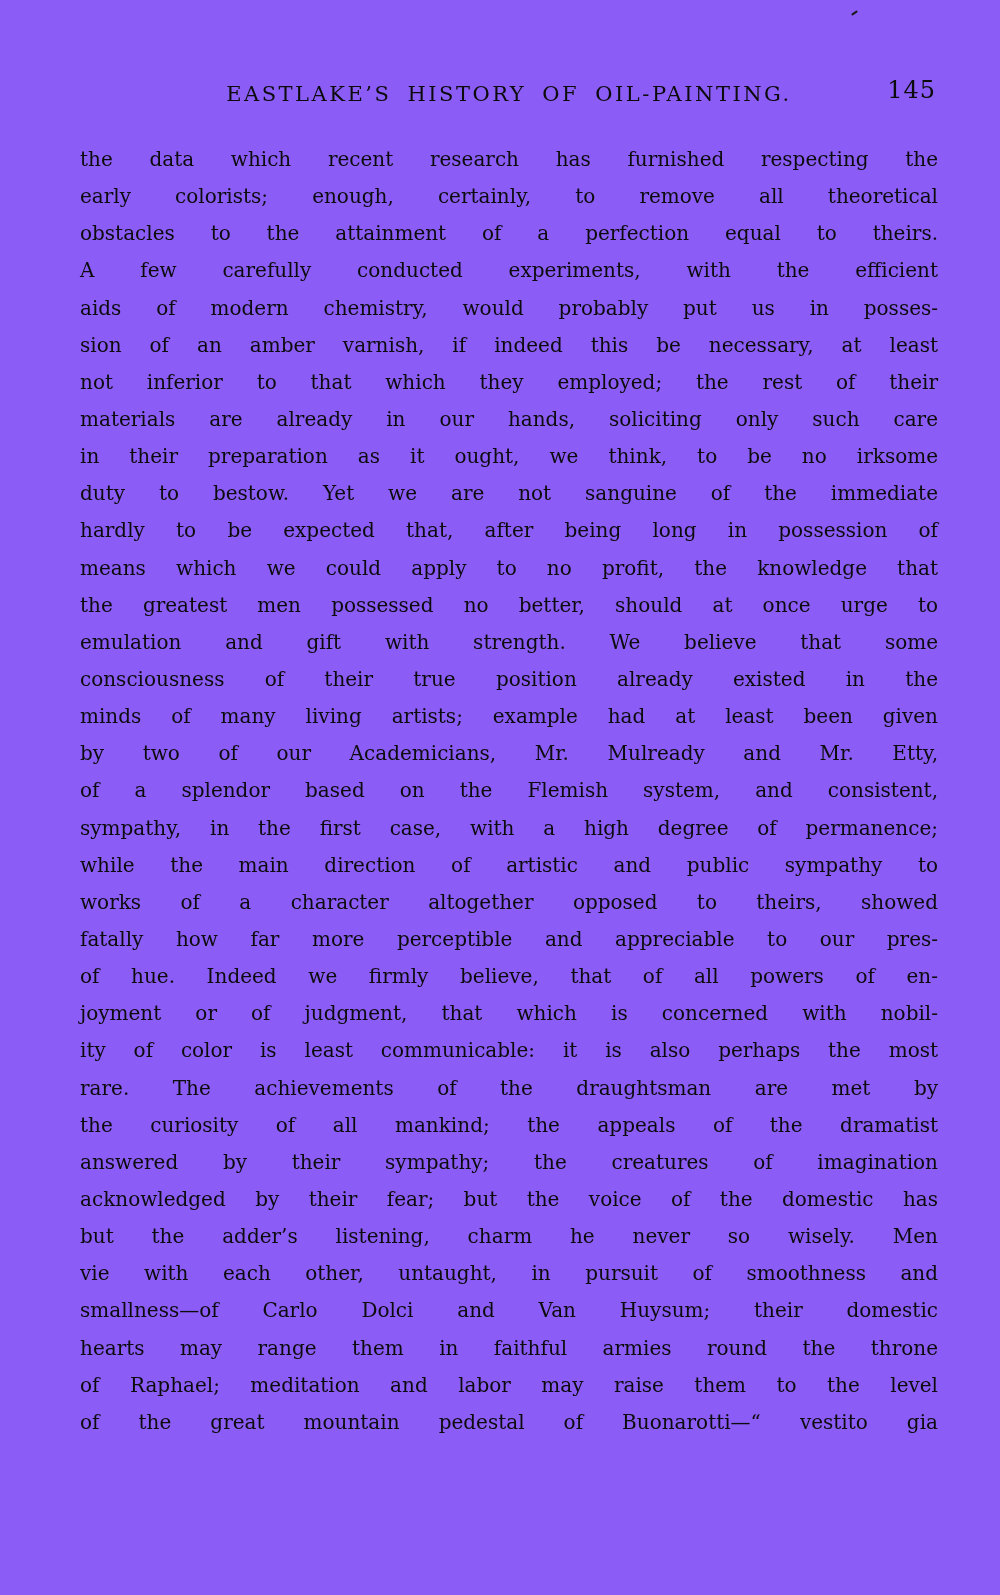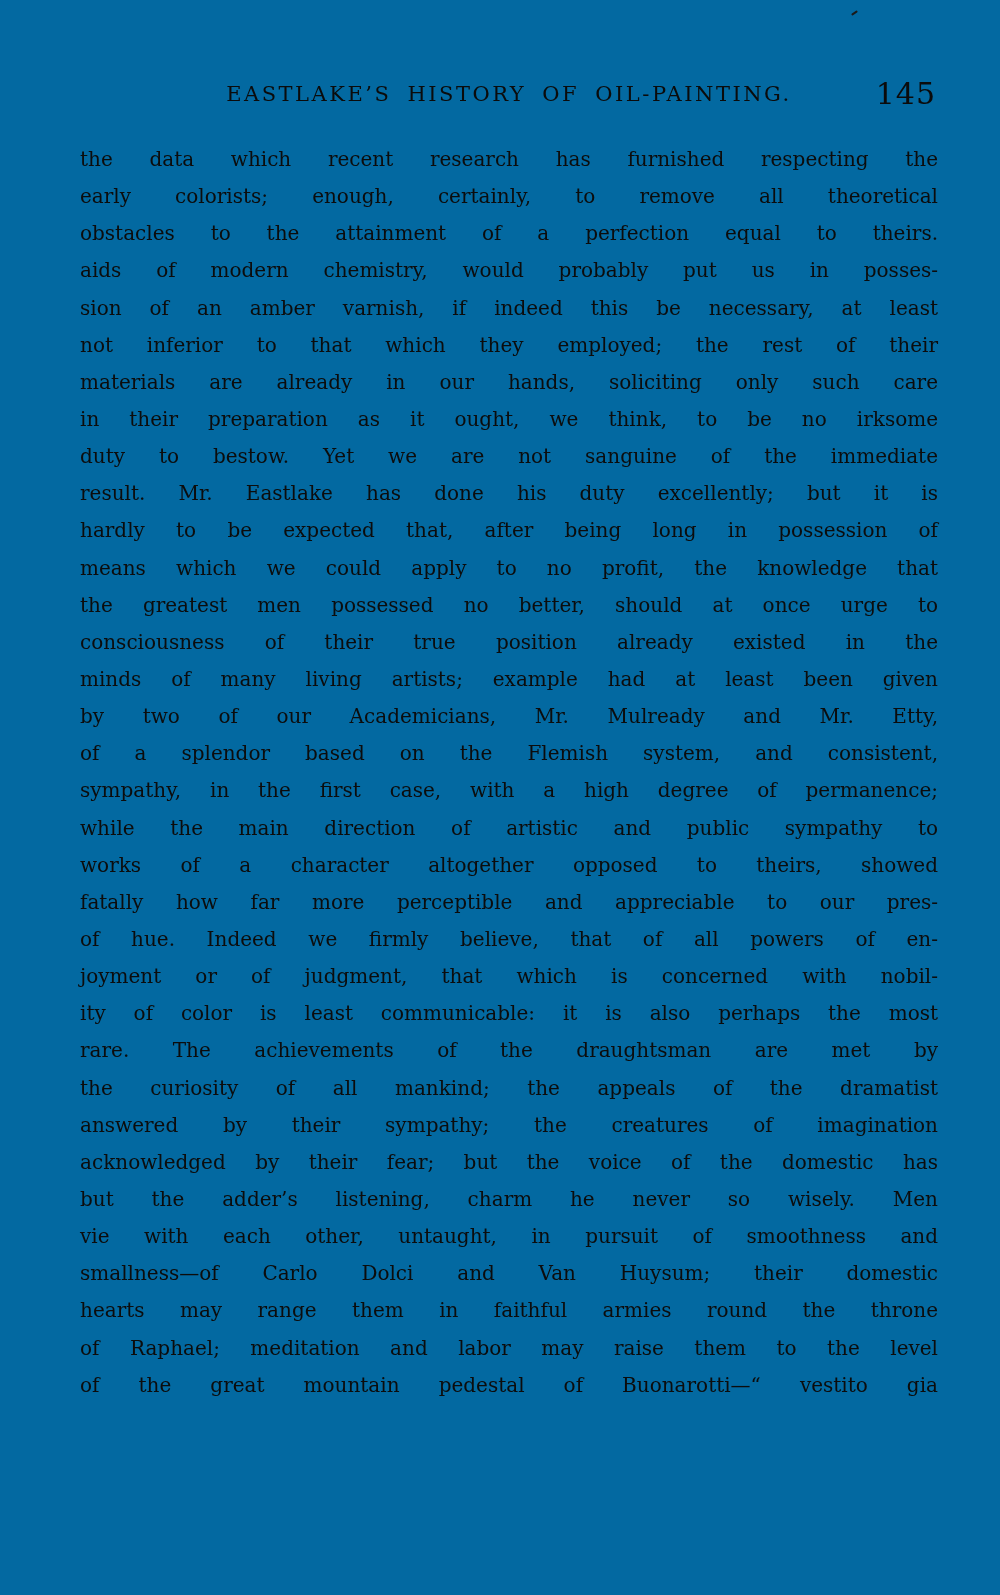--- a/index.html
+++ b/index.html
@@ -3,21 +3,21 @@
 <meta charset="utf-8">
 <style>
   html, body {
     margin: 0;
     padding: 0;
   }
   .page {
     position: relative;
     width: 1000px;
     height: 1595px;
-    background: #0369a1;
+    background: #8b5cf6;
     color: #0b0b0b;
     font-family: "DejaVu Serif", "Liberation Serif", serif;
     overflow: hidden;
   }
   .scan-artifact {
     position: absolute;
     top: 12px;
     left: 851px;
     width: 7px;
     height: 2px;
@@ -41,21 +41,21 @@
     font-size: 21px;
     letter-spacing: 2.5px;
     word-spacing: 7px;
     white-space: nowrap;
     color: #0b0b0b;
   }
   .page-number {
     position: absolute;
     right: 2px;
     top: 0;
-    font-size: 30px;
+    font-size: 24px;
     letter-spacing: 1px;
     color: #0b0b0b;
     margin-left: 48px;
   }
   .body-text {
     position: absolute;
     top: 141px;
     left: 80px;
     width: 858px;
   }
@@ -80,30 +80,31 @@
 
   <div class="running-header">
     <div class="running-title">EASTLAKE’S HISTORY OF OIL-PAINTING.</div>
     <div class="page-number">145</div>
   </div>
 
   <div class="body-text">
       <div class="text-line">the data which recent research has furnished respecting the</div>
       <div class="text-line">early colorists; enough, certainly, to remove all theoretical</div>
       <div class="text-line">obstacles to the attainment of a perfection equal to theirs.</div>
+      <div class="text-line">A few carefully conducted experiments, with the efficient</div>
       <div class="text-line">aids of modern chemistry, would probably put us in posses-</div>
       <div class="text-line">sion of an amber varnish, if indeed this be necessary, at least</div>
       <div class="text-line">not inferior to that which they employed; the rest of their</div>
       <div class="text-line">materials are already in our hands, soliciting only such care</div>
       <div class="text-line">in their preparation as it ought, we think, to be no irksome</div>
       <div class="text-line">duty to bestow. Yet we are not sanguine of the immediate</div>
-      <div class="text-line">result. Mr. Eastlake has done his duty excellently; but it is</div>
       <div class="text-line">hardly to be expected that, after being long in possession of</div>
       <div class="text-line">means which we could apply to no profit, the knowledge that</div>
       <div class="text-line">the greatest men possessed no better, should at once urge to</div>
+      <div class="text-line">emulation and gift with strength. We believe that some</div>
       <div class="text-line">consciousness of their true position already existed in the</div>
       <div class="text-line">minds of many living artists; example had at least been given</div>
       <div class="text-line">by two of our Academicians, Mr. Mulready and Mr. Etty,</div>
       <div class="text-line">of a splendor based on the Flemish system, and consistent,</div>
       <div class="text-line">sympathy, in the first case, with a high degree of permanence;</div>
       <div class="text-line">while the main direction of artistic and public sympathy to</div>
       <div class="text-line">works of a character altogether opposed to theirs, showed</div>
       <div class="text-line">fatally how far more perceptible and appreciable to our pres-</div>
       <div class="text-line">of hue. Indeed we firmly believe, that of all powers of en-</div>
       <div class="text-line">joyment or of judgment, that which is concerned with nobil-</div>

